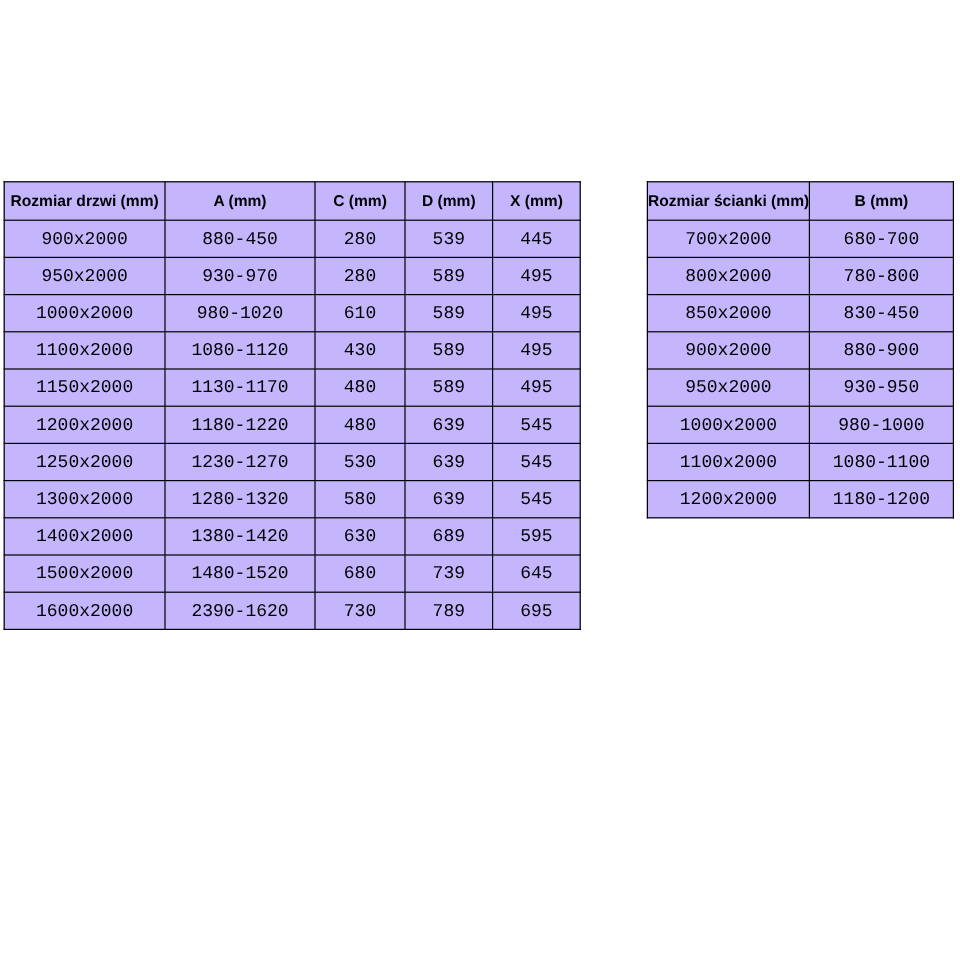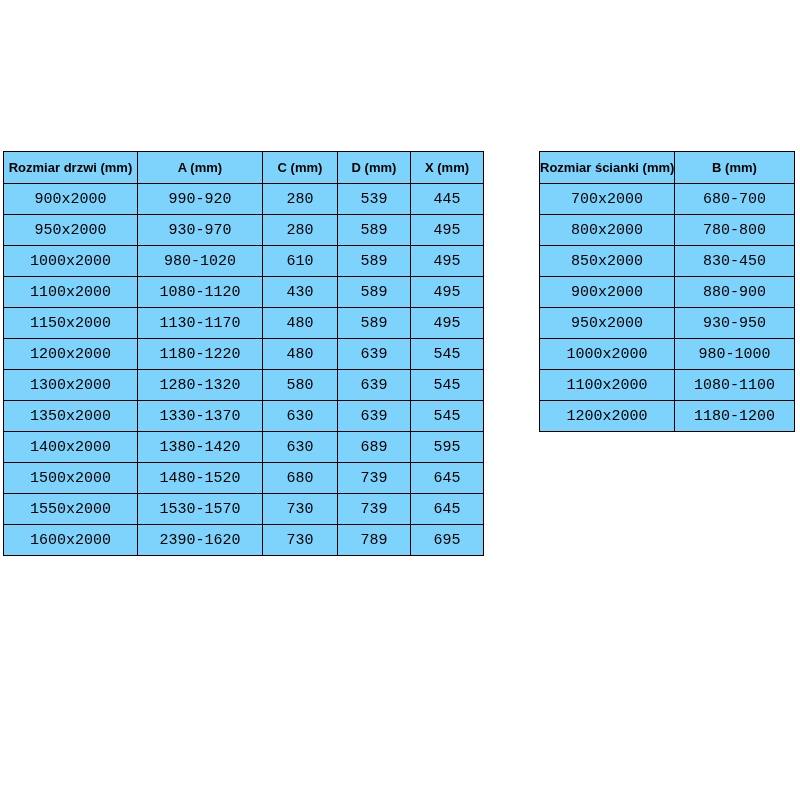--- a/index.html
+++ b/index.html
@@ -12,21 +12,21 @@
     height: 800px;
     position: relative;
     font-family: "Liberation Sans", sans-serif;
     color: #000000;
     overflow: hidden;
   }
   .dims-table {
     position: absolute;
     border-collapse: collapse;
     table-layout: fixed;
-    background: #7dd3fc;
+    background: #c4b5fd;
   }
   #doors-table {
     left: 3px;
     top: 151px;
     width: 480px;
   }
   #walls-table {
     left: 539px;
     top: 151px;
     width: 255px;
@@ -81,21 +81,21 @@
         <th>Rozmiar drzwi (mm)</th>
         <th>A (mm)</th>
         <th>C (mm)</th>
         <th>D (mm)</th>
         <th>X (mm)</th>
       </tr>
   </thead>
   <tbody>
       <tr>
         <td>900x2000</td>
-        <td>990-920</td>
+        <td>880-450</td>
         <td>280</td>
         <td>539</td>
         <td>445</td>
       </tr>
       <tr>
         <td>950x2000</td>
         <td>930-970</td>
         <td>280</td>
         <td>589</td>
         <td>495</td>
@@ -122,51 +122,44 @@
         <td>495</td>
       </tr>
       <tr>
         <td>1200x2000</td>
         <td>1180-1220</td>
         <td>480</td>
         <td>639</td>
         <td>545</td>
       </tr>
       <tr>
+        <td>1250x2000</td>
+        <td>1230-1270</td>
+        <td>530</td>
+        <td>639</td>
+        <td>545</td>
+      </tr>
+      <tr>
         <td>1300x2000</td>
         <td>1280-1320</td>
         <td>580</td>
         <td>639</td>
         <td>545</td>
       </tr>
       <tr>
-        <td>1350x2000</td>
-        <td>1330-1370</td>
-        <td>630</td>
-        <td>639</td>
-        <td>545</td>
-      </tr>
-      <tr>
         <td>1400x2000</td>
         <td>1380-1420</td>
         <td>630</td>
         <td>689</td>
         <td>595</td>
       </tr>
       <tr>
         <td>1500x2000</td>
         <td>1480-1520</td>
         <td>680</td>
-        <td>739</td>
-        <td>645</td>
-      </tr>
-      <tr>
-        <td>1550x2000</td>
-        <td>1530-1570</td>
-        <td>730</td>
         <td>739</td>
         <td>645</td>
       </tr>
       <tr>
         <td>1600x2000</td>
         <td>2390-1620</td>
         <td>730</td>
         <td>789</td>
         <td>695</td>
       </tr>

